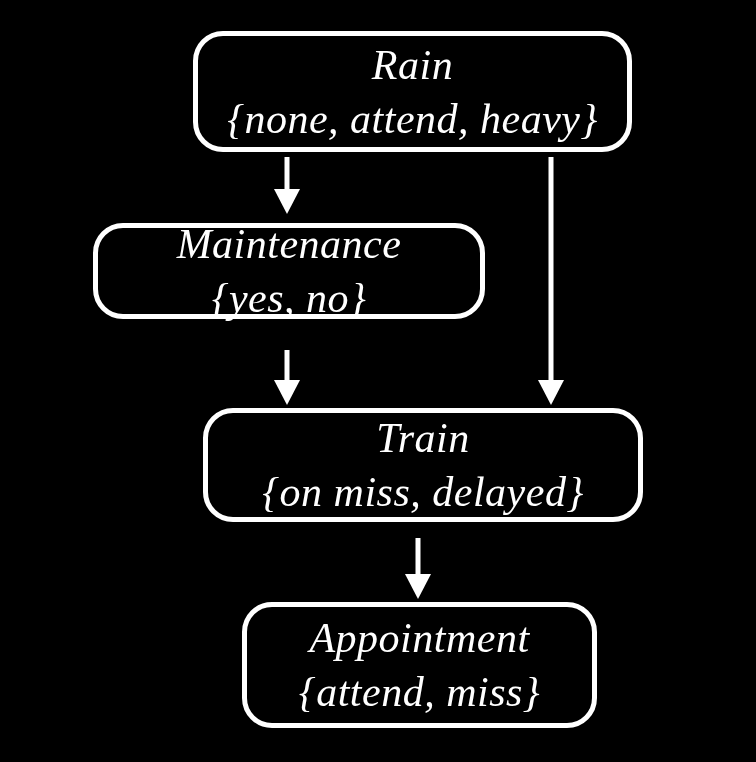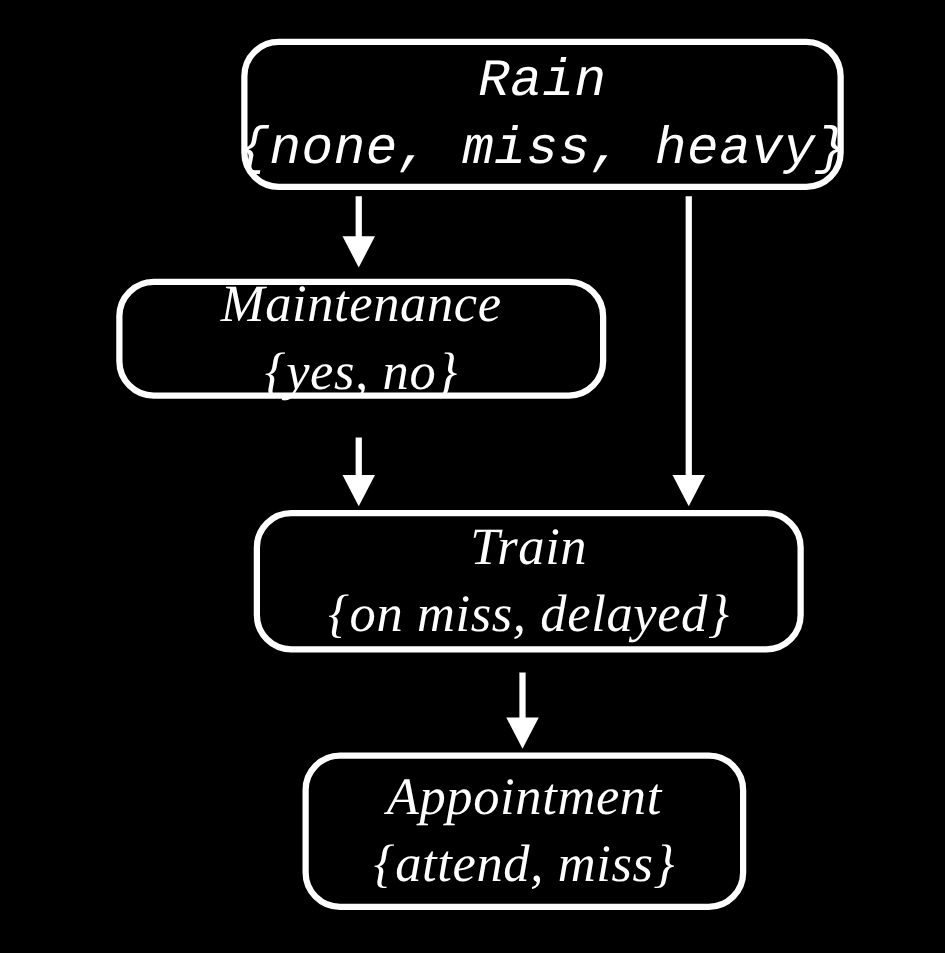--- a/index.html
+++ b/index.html
@@ -37,21 +37,21 @@
     text-align: center;
     font-style: italic;
   }
   .node .node-name,
   .node .node-values {
     font-size: 42px;
     line-height: 54px;
     white-space: nowrap;
     letter-spacing: 0.5px;
   }
-  #node-rain        { left: 193px; top:  31px; width: 482px; height: 121px; font-family: Liberation Mono, monospace; }
+  #node-rain        { left: 193px; top:  31px; width: 439px; height: 121px; }
   #node-maintenance { left:  93px; top: 223px; width: 392px; height: 96px; }
   #node-train       { left: 203px; top: 408px; width: 440px; height: 114px; }
   #node-appointment { left: 242px; top: 602px; width: 355px; height: 126px; }
 </style>
 </head>
 <body>
 
 <div class="canvas">
 
   <svg class="edges-layer" viewBox="0 0 756 762" xmlns="http://www.w3.org/2000/svg">
@@ -72,21 +72,21 @@
     </g>
 
     <g>
       <line x1="418" y1="538" x2="418" y2="577" stroke="#ffffff" stroke-width="5"></line>
       <polygon points="418,599 405,574 431,574" fill="#ffffff"></polygon>
     </g>
   </svg>
 
   <div class="node" id="node-rain">
     <div class="node-name">Rain</div>
-    <div class="node-values">{none, miss, heavy}</div>
+    <div class="node-values">{none, attend, heavy}</div>
   </div>
 
   <div class="node" id="node-maintenance">
     <div class="node-name">Maintenance</div>
     <div class="node-values">{yes, no}</div>
   </div>
 
   <div class="node" id="node-train">
     <div class="node-name">Train</div>
     <div class="node-values">{on miss, delayed}</div>

